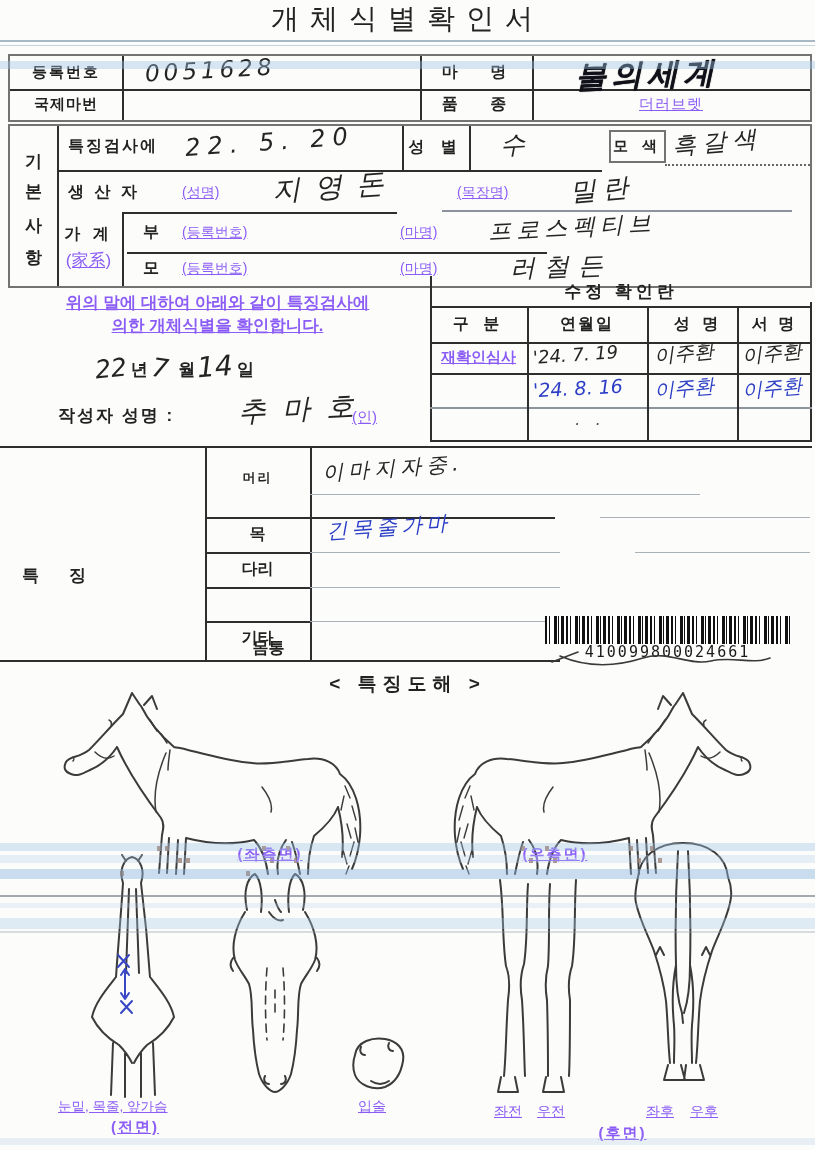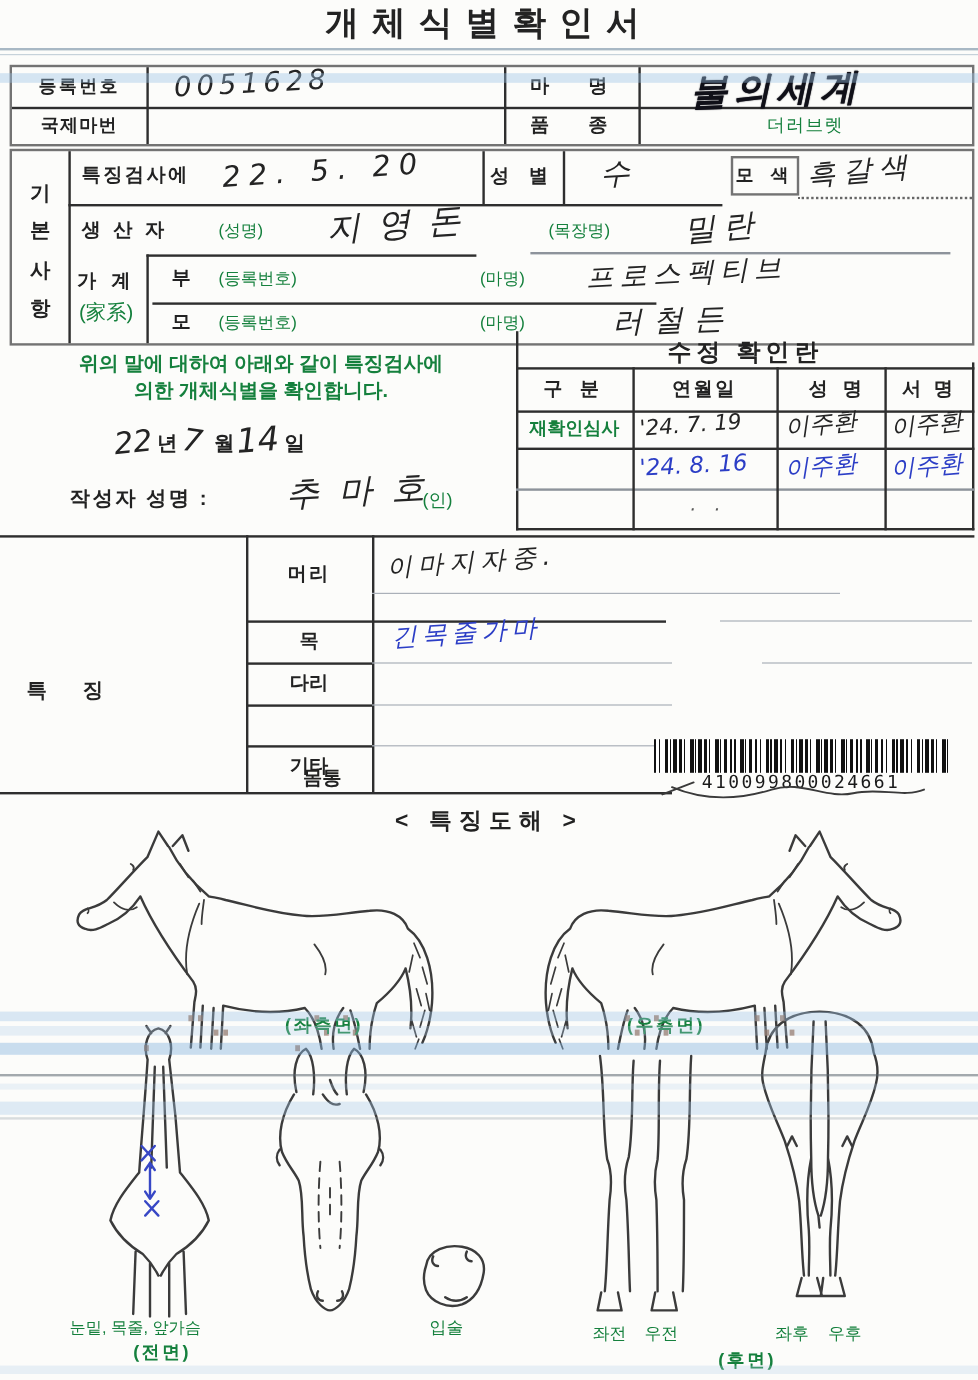--- a/index.html
+++ b/index.html
@@ -1,40 +1,40 @@
 <!DOCTYPE html>
 <html><head>
 <meta charset="utf-8">
 <style>
   html,body{margin:0;padding:0;}
   body{width:815px;height:1150px;position:relative;background:#fcfcfa;overflow:hidden;
        font-family:"Liberation Sans",sans-serif;color:#1e1e1e;}
   .abs{position:absolute;}
   .center{display:flex;align-items:center;justify-content:center;text-align:center;}
   .lbl{font-family:"Liberation Sans",sans-serif;color:#222;font-weight:600;}
-  .lbl-sm{font-family:"Liberation Sans",sans-serif;color:#15803d;font-weight:500;}
+  .lbl-sm{font-family:"Liberation Sans",sans-serif;color:#8b5cf6;font-weight:500;text-decoration:underline;}
   .hw{font-family:"DejaVu Sans",sans-serif;font-style:italic;color:#242424;white-space:nowrap;}
   .hw.blue{color:#2c3ec6;}
   .hline,.vline{position:absolute;background:#2e2e2e;}
   .hline{height:2px;}
   .vline{width:2px;}
   .soft{background:#8d939b;}
   .fain{background:#aab0b8;height:1px;}
   .band{position:absolute;left:0;width:815px;pointer-events:none;}
   .box{position:absolute;border:2px solid #737373;box-sizing:border-box;}
   .vert{writing-mode:vertical-rl;text-orientation:upright;}
   .barcode{position:absolute;background:repeating-linear-gradient(90deg,
       #111 0 2px,#fff 2px 4px,#111 4px 5px,#fff 5px 9px,#111 9px 12px,
       #fff 12px 13px,#111 13px 14px,#fff 14px 16px,#111 16px 19px,#fff 19px 21px);}
   svg{display:block;}
 </style>
 </head>
 <body>
 
-<div class="abs lbl" style="left:0;top:6;width:815px;text-align:center;font-size:28px;font-weight:700;letter-spacing:11px;color:#232323;">개체식별확인서</div>
+<div class="abs lbl" style="left:0;top:6;width:815px;text-align:center;font-size:28px;font-weight:400;letter-spacing:11px;color:#232323;">개체식별확인서</div>
 <div class="abs" style="left:0;top:40px;width:815px;height:2px;background:#a8b8c4;"></div>
 <div class="abs" style="left:0;top:45px;width:815px;height:1px;background:#c6d2da;"></div>
 
 <div class="box" style="left:8px;top:54px;width:804px;height:68px;">
   <div class="hline" style="left:0;top:33px;width:800px;"></div>
   <div class="vline" style="left:112px;top:0;height:64px;"></div>
   <div class="vline" style="left:410px;top:0;height:64px;"></div>
   <div class="vline" style="left:522px;top:0;height:64px;"></div>
   <div class="abs lbl center" style="left:0;top:0;width:112px;height:33px;font-size:15px;letter-spacing:2px;">등록번호</div>
   <div class="abs hw" style="left:135px;top:1px;font-size:23px;letter-spacing:4px;transform:rotate(-3deg);">0051628</div>
@@ -96,21 +96,21 @@
   <span class="lbl" style="font-size:17px;margin:0 0 2px 4px;">일</span>
 </div>
 
 <div class="abs lbl" style="left:58px;top:404px;font-size:17px;letter-spacing:2px;">작성자 성명 :</div>
 <div class="abs hw" style="left:238px;top:390px;font-size:28px;letter-spacing:16px;transform:rotate(-3deg);">추마호</div>
 <div class="abs lbl-sm" style="left:352px;top:408px;font-size:15px;">(인)</div>
 
 <div class="abs" style="left:430px;top:276px;width:382px;height:166px;">
   <div class="vline" style="left:0;top:0;height:166px;"></div>
   <div class="vline" style="left:380px;top:26px;height:140px;"></div>
-  <div class="abs lbl center" style="left:0;top:4px;width:382px;font-size:20px;letter-spacing:4px;justify-content:center;">수정 확인란</div>
+  <div class="abs lbl center" style="left:0;top:4px;width:382px;font-size:17px;letter-spacing:4px;justify-content:center;">수정 확인란</div>
   <div class="hline" style="left:0;top:30px;width:382px;"></div>
   <div class="hline" style="left:0;top:66px;width:382px;"></div>
   <div class="hline" style="left:0;top:97px;width:382px;"></div>
   <div class="hline soft" style="left:0;top:131px;width:382px;height:2px;"></div>
   <div class="hline" style="left:0;top:164px;width:382px;"></div>
   <div class="vline" style="left:97px;top:30px;height:136px;"></div>
   <div class="vline" style="left:217px;top:30px;height:136px;"></div>
   <div class="vline" style="left:307px;top:30px;height:136px;"></div>
 
   <div class="abs lbl center" style="left:0;top:30px;width:97px;height:36px;font-size:16px;letter-spacing:5px;">구 분</div>
@@ -128,21 +128,21 @@
   <div class="abs hw blue" style="left:312px;top:99px;font-size:20px;transform:rotate(-5deg);">이주환</div>
 
   <div class="abs hw center" style="left:97px;top:134px;width:120px;height:28px;font-size:16px;color:#555;white-space:pre;">·   ·</div>
 </div>
 
 <div class="hline" style="left:0;top:446px;width:812px;"></div>
 <div class="vline" style="left:205px;top:446px;height:215px;"></div>
 <div class="vline" style="left:310px;top:446px;height:215px;"></div>
 <div class="abs lbl" style="left:22px;top:564px;font-size:17px;letter-spacing:30px;">특징</div>
 
-<div class="abs lbl center" style="left:205px;top:466px;width:105px;height:24px;font-size:16px;letter-spacing:2px;">머리</div>
+<div class="abs lbl center" style="left:205px;top:466px;width:105px;height:24px;font-size:13px;letter-spacing:2px;">머리</div>
 <div class="abs hw" style="left:322px;top:454px;font-size:21px;letter-spacing:5px;transform:rotate(-4deg);">이마지자중.</div>
 <div class="hline fain" style="left:310px;top:494px;width:390px;"></div>
 <div class="hline" style="left:205px;top:517px;width:350px;"></div>
 <div class="hline fain" style="left:600px;top:517px;width:210px;"></div>
 
 <div class="abs lbl center" style="left:205px;top:522px;width:105px;height:24px;font-size:16px;">목</div>
 <div class="abs hw blue" style="left:326px;top:513px;font-size:21px;letter-spacing:4px;transform:rotate(-4deg);">긴목줄가마</div>
 <div class="hline" style="left:205px;top:552px;width:105px;"></div>
 <div class="hline fain" style="left:310px;top:552px;width:250px;"></div>
 <div class="hline fain" style="left:635px;top:552px;width:175px;"></div>

